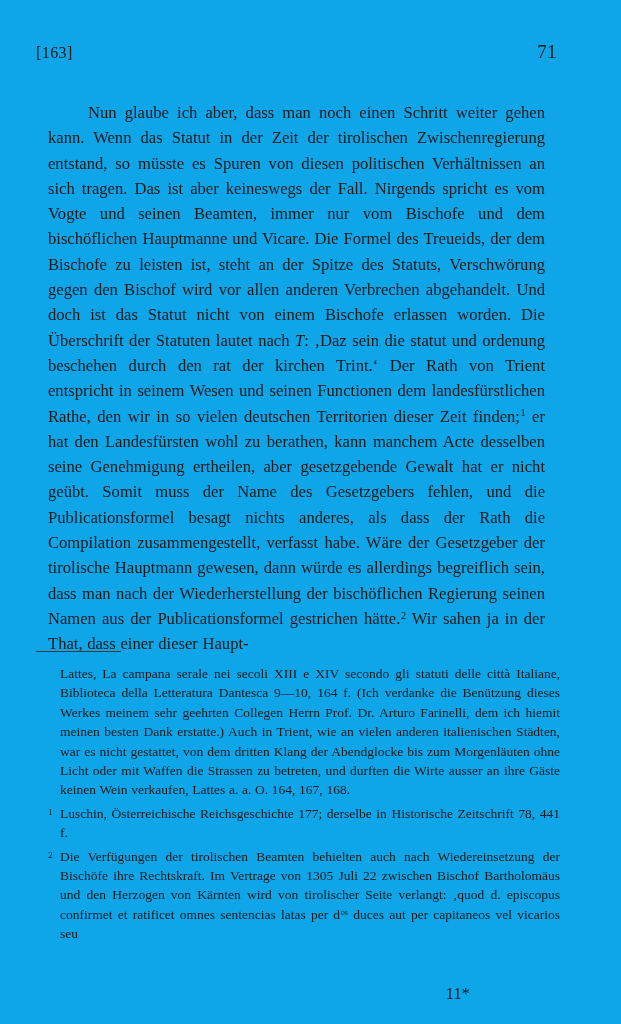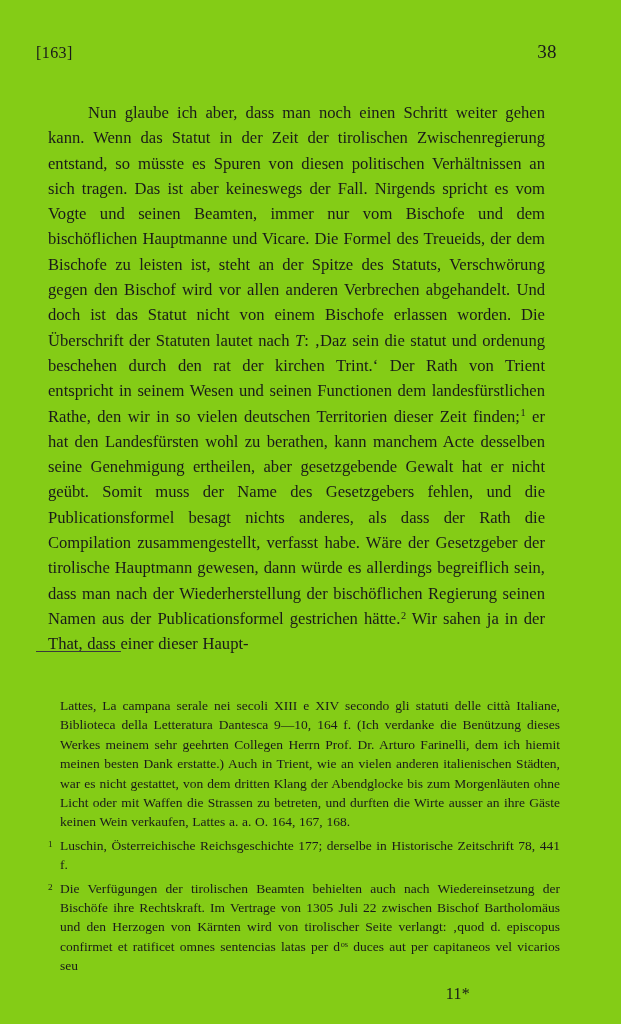--- a/index.html
+++ b/index.html
@@ -12,21 +12,21 @@
     height: 1024px;
     position: relative;
     font-family: "Liberation Serif", "DejaVu Serif", serif;
     color: #1a1a1a;
     overflow: hidden;
   }
 
   .page {
     position: absolute;
     inset: 0;
-    background: #84cc16;
+    background: #0ea5e9;
     text-decoration: underline;
   }
 
   
   .running-head {
     position: absolute;
     left: 36px;
     right: 64px;
     top: 41px;
     height: 22px;
@@ -68,21 +68,21 @@
     top: 651px;
     width: 85px;
     height: 0;
     border-top: 1.4px solid #3a3a3a;
   }
 
   
   .footnotes {
     position: absolute;
     left: 48px;
-    top: 696px;
+    top: 664px;
     width: 512px;
     font-size: 13.5px;
     line-height: 19.4px;
     text-align: justify;
     text-justify: inter-word;
     word-spacing: 0.3px;
   }
   .fn {
     position: relative;
     padding-left: 12px;
@@ -110,21 +110,21 @@
     letter-spacing: 0.3px;
   }
 </style>
 </head>
 <body>
 
 <div class="page">
 
   <div class="running-head">
     <span class="folio-bracket">[163]</span>
-    <span class="page-number">38</span>
+    <span class="page-number">71</span>
   </div>
 
   <div class="body-block">
     <p>Nun glaube ich aber, dass man noch einen Schritt weiter gehen kann. Wenn das Statut in der Zeit der tirolischen Zwischenregierung entstand, so müsste es Spuren von diesen politischen Verhältnissen an sich tragen. Das ist aber keineswegs der Fall. Nirgends spricht es vom Vogte und seinen Beamten, immer nur vom Bischofe und dem bischöflichen Hauptmanne und Vicare. Die Formel des Treueids, der dem Bischofe zu leisten ist, steht an der Spitze des Statuts, Verschwörung gegen den Bischof wird vor allen anderen Verbrechen abgehandelt. Und doch ist das Statut nicht von einem Bischofe erlassen worden. Die Überschrift der Statuten lautet nach <span class="ital">T</span>: ‚Daz sein die statut und ordenung beschehen durch den rat der kirchen Trint.‘ Der Rath von Trient entspricht in seinem Wesen und seinen Functionen dem landesfürstlichen Rathe, den wir in so vielen deutschen Territorien dieser Zeit finden;<sup>1</sup> er hat den Landesfürsten wohl zu berathen, kann manchem Acte desselben seine Genehmigung ertheilen, aber gesetzgebende Gewalt hat er nicht geübt. Somit muss der Name des Gesetzgebers fehlen, und die Publicationsformel besagt nichts anderes, als dass der Rath die Compilation zusammengestellt, verfasst habe. Wäre der Gesetzgeber der tirolische Hauptmann gewesen, dann würde es allerdings begreiflich sein, dass man nach der Wiederherstellung der bischöflichen Regierung seinen Namen aus der Publicationsformel gestrichen hätte.<sup>2</sup> Wir sahen ja in der That, dass einer dieser Haupt-</p>
   </div>
 
   <div class="fn-rule"></div>
 
   <div class="footnotes">
     <div class="fn no-marker">

